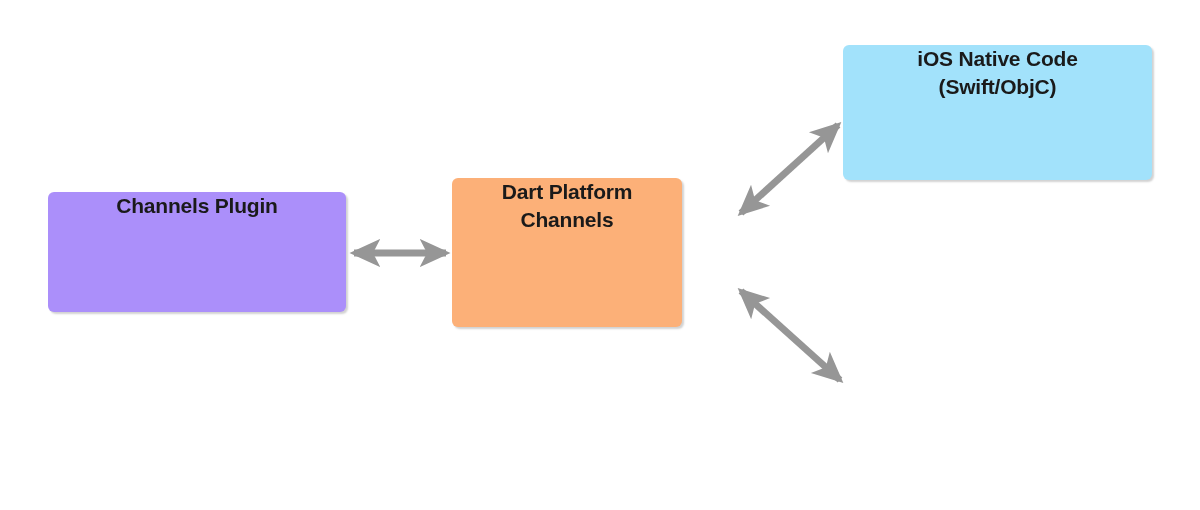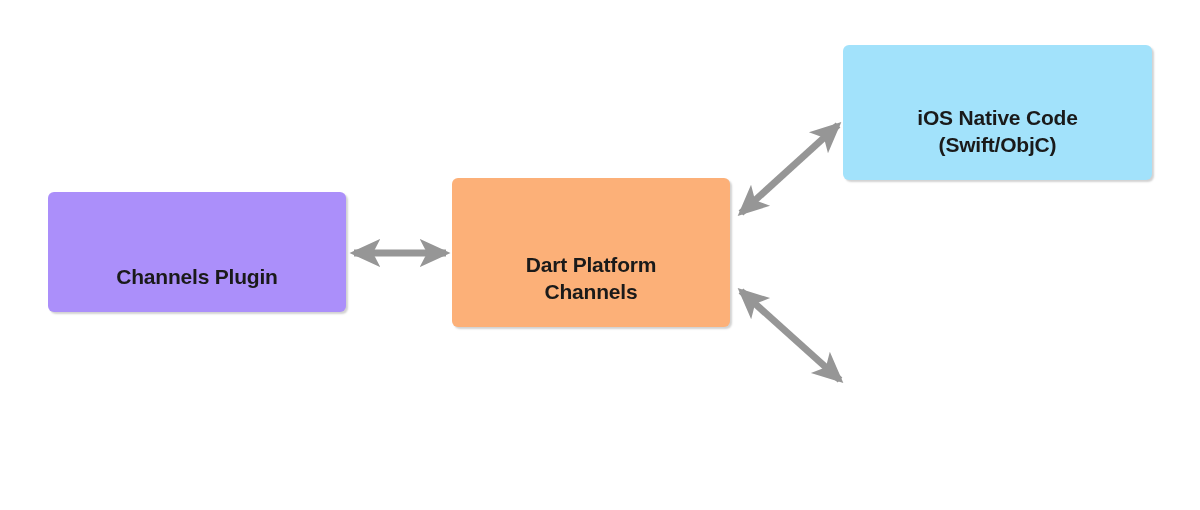--- a/index.html
+++ b/index.html
@@ -15,46 +15,46 @@
     width: 1200px;
     height: 510px;
     background: #ffffff;
     overflow: hidden;
   }
   .node {
     position: absolute;
     box-sizing: border-box;
     border-radius: 6px;
     display: flex;
-    align-items: flex-end;
+    align-items: flex-start;
     justify-content: center;
     text-align: center;
     color: #1a1a1a;
     font-weight: bold;
     font-size: 21px;
     line-height: 1.32;
     letter-spacing: -0.2px;
     box-shadow: 2px 2px 2px rgba(0,0,0,0.18);
-    padding: 21px 10px;
+    padding: 0 10px;
     user-select: none;
   }
   .node .label {
     white-space: pre-line;
   }
   #node-flutter-plugin {
     left: 48px;
     top: 192px;
     width: 298px;
     height: 120px;
     background: #ab8ffa;
   }
   #node-platform-channels {
     left: 452px;
     top: 178px;
-    width: 278px;
+    width: 230px;
     height: 149px;
     background: #fcb078;
   }
   #node-ios-native {
     left: 843px;
     top: 45px;
     width: 309px;
     height: 135px;
     background: #a2e2fb;
   }

